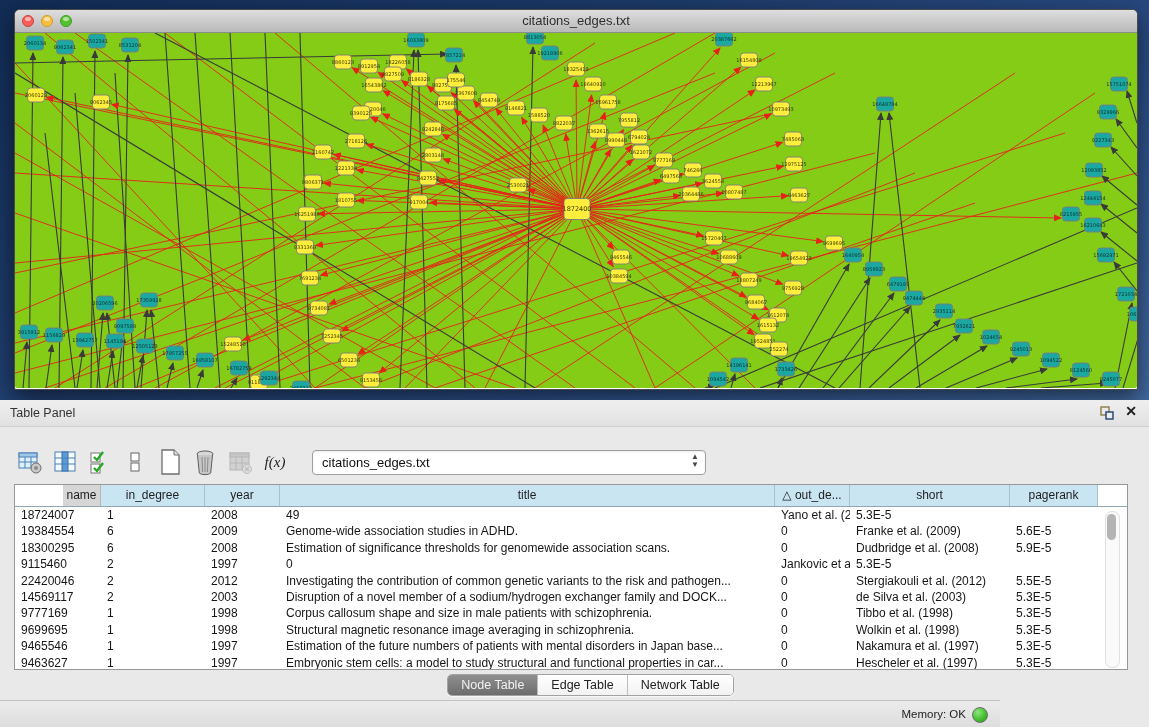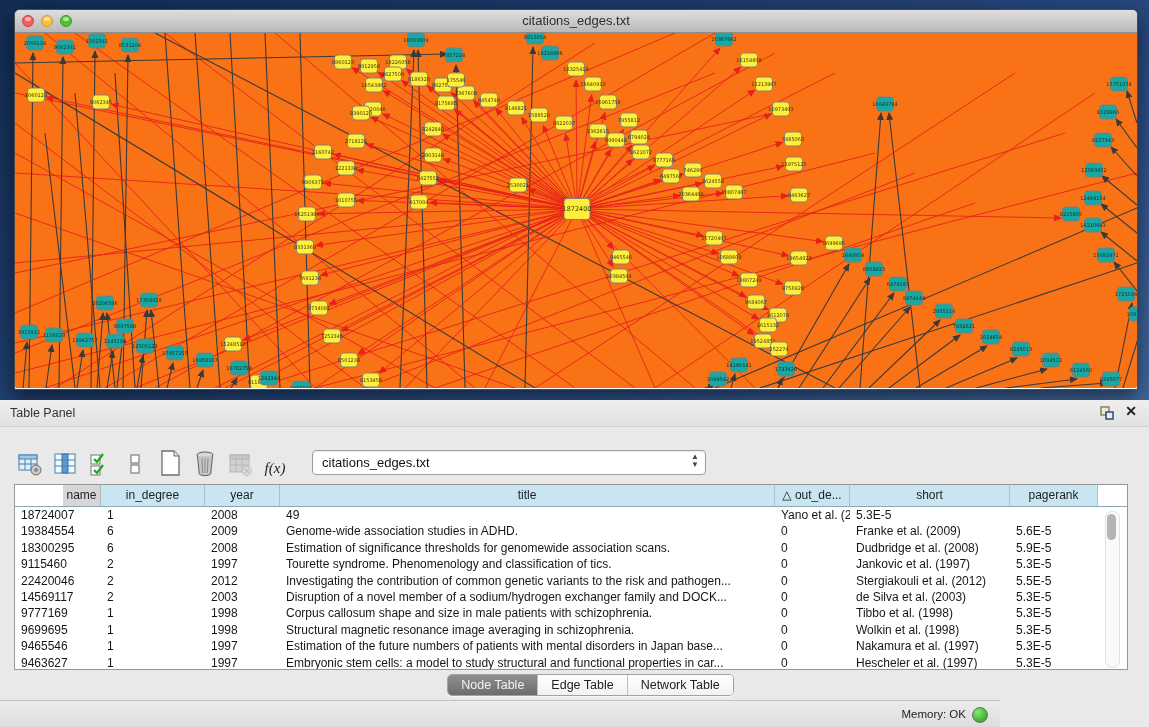--- a/index.html
+++ b/index.html
@@ -16,30 +16,30 @@
   .title-text{position:absolute;left:0;right:0;top:3px;text-align:center;
     font-size:13px;color:#2e2e2e;}
   .lights{position:absolute;left:7px;top:5px;display:flex;gap:7px;}
   .light{width:12px;height:12px;border-radius:50%;box-sizing:border-box;position:relative;}
   .light::after{content:"";position:absolute;left:2px;top:1px;width:6px;height:4px;
     border-radius:50%;background:rgba(255,255,255,.55);}
   .light.red{background:#f95f57;border:1px solid #c94440;}
   .light.yellow{background:#fbbe3f;border:1px solid #d09c2d;}
   .light.green{background:#54c22f;border:1px solid #3d9e27;}
   .net-canvas{position:absolute;left:0;top:23px;width:1122px;height:355px;
-    background:#f97316;overflow:hidden;border-radius:0 0 2px 2px;}
+    background:#84cc16;overflow:hidden;border-radius:0 0 2px 2px;}
   
   .table-panel{position:absolute;left:0;top:400px;width:1149px;height:300px;background:#e9e9e9;}
   .panel-header{position:absolute;left:0;top:0;width:1149px;height:26px;
     background:linear-gradient(#efefef,#e2e2e2);border-bottom:1px solid #cfcfcf;}
   .panel-title{position:absolute;left:10px;top:6px;font-size:12.5px;color:#333;}
   .panel-float{position:absolute;right:34px;top:5px;width:16px;height:16px;cursor:pointer;}
   .panel-close{position:absolute;right:12px;top:3px;font-size:14px;font-weight:bold;color:#1c1c1c;cursor:pointer;}
   .toolbar{position:absolute;left:16px;top:44px;height:36px;display:flex;align-items:center;gap:7px;}
-  .tb-btn{width:28px;height:30px;display:flex;align-items:flex-end;justify-content:center;
+  .tb-btn{width:28px;height:30px;display:flex;align-items:center;justify-content:center;
     background:transparent;border:none;padding:0;cursor:pointer;}
   .fx{font-size:15px;font-style:italic;font-family:"Liberation Serif",serif;color:#222;}
   .combo{margin-left:16px;width:392px;height:23px;background:#fff;border:1px solid #9f9f9f;
     border-radius:4px;position:relative;display:flex;align-items:center;cursor:pointer;
     box-shadow:inset 0 1px 2px rgba(0,0,0,.08);}
   .combo-text{font-size:13px;color:#111;padding-left:9px;}
   .combo-arrows{position:absolute;right:6px;top:2px;display:flex;flex-direction:column;line-height:8px;
     font-size:8px;color:#444;}
   
   .table-box{position:absolute;left:14px;top:84px;width:1114px;height:186px;
@@ -854,21 +854,20 @@
           <div class="td">2008</div>
           <div class="td">Estimation of significance thresholds for genomewide association scans.</div>
           <div class="td">0</div>
           <div class="td">Dudbridge et al. (2008)</div>
           <div class="td">5.9E-5</div>
         </div>
         <div class="trow" style="grid-template-columns: 86px 104px 75px 495px 75px 160px 88px;">
           <div class="td">9115460</div>
           <div class="td">2</div>
           <div class="td">1997</div>
-          <div class="td">Tourette syndrome. Phenomenology and classification of tics.</div>
           <div class="td">0</div>
           <div class="td">Jankovic et al. (1997)</div>
           <div class="td">5.3E-5</div>
         </div>
         <div class="trow" style="grid-template-columns: 86px 104px 75px 495px 75px 160px 88px;">
           <div class="td">22420046</div>
           <div class="td">2</div>
           <div class="td">2012</div>
           <div class="td">Investigating the contribution of common genetic variants to the risk and pathogen...</div>
           <div class="td">0</div>

